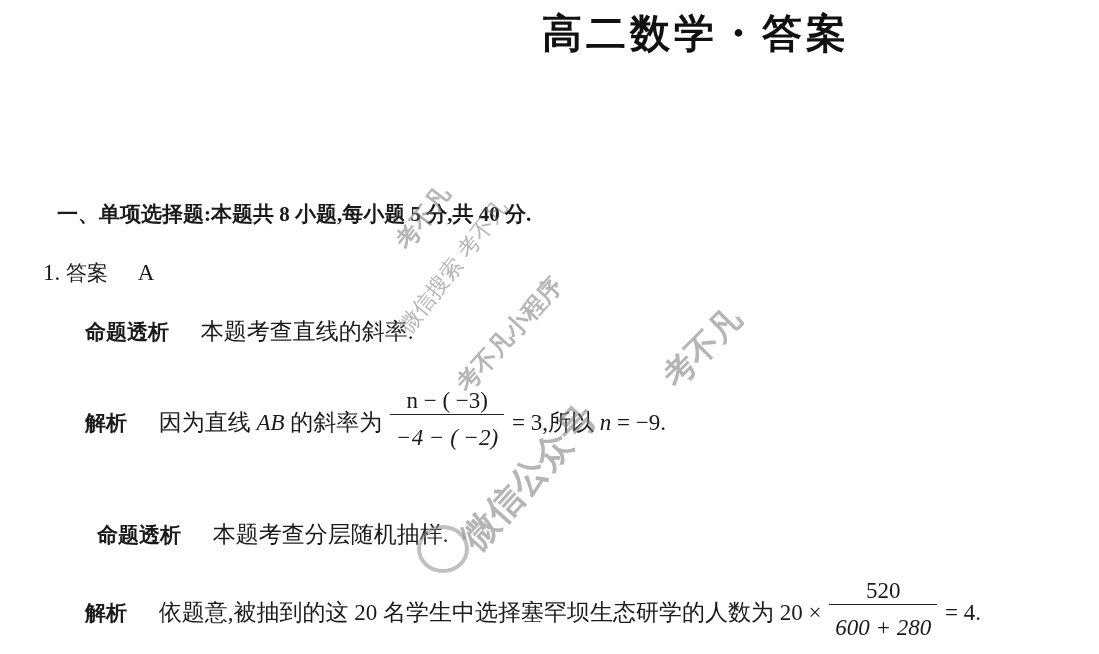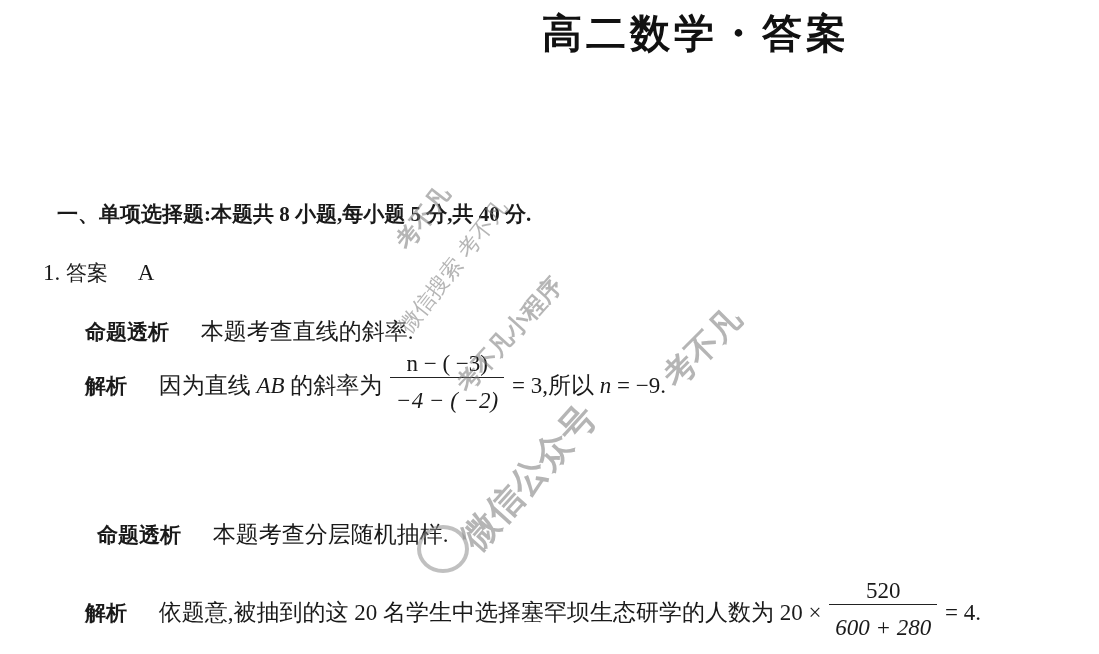--- a/index.html
+++ b/index.html
@@ -67,21 +67,21 @@
     <span class="num">1.</span>
     <span class="heading" style="font-weight:normal;">答案</span>
     <span class="ans-letter">A</span>
   </div>
 
   <div class="line" style="left:56px; top:316px;text-align:center;">
     <span class="label">命题透析</span>
     <span>本题考查直线的斜率.</span>
   </div>
 
-  <div class="line" style="left:56px; top:351px;">
+  <div class="line" style="left:56px; top:388px;">
     <span class="label">解析</span>
     <span>因为直线</span>
     <span class="it">AB</span>
     <span>的斜率为</span>
     <span class="frac">
       <span class="numer">n − ( −3)</span>
       <span class="denom">−4 − ( −2)</span>
     </span>
     <span>= 3,所以</span>
     <span class="it">n</span><span> = −9.</span>

